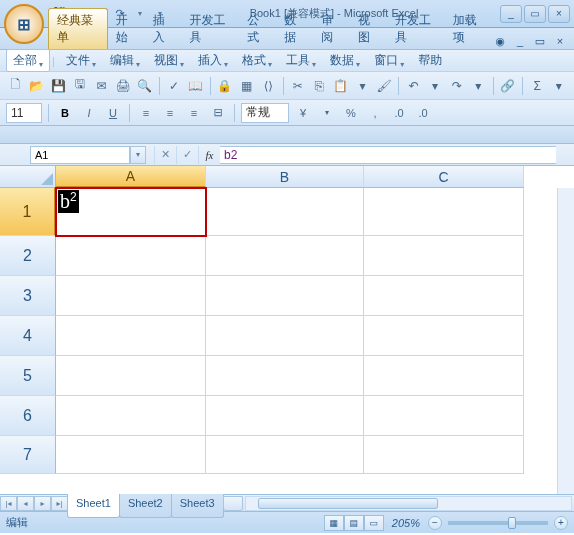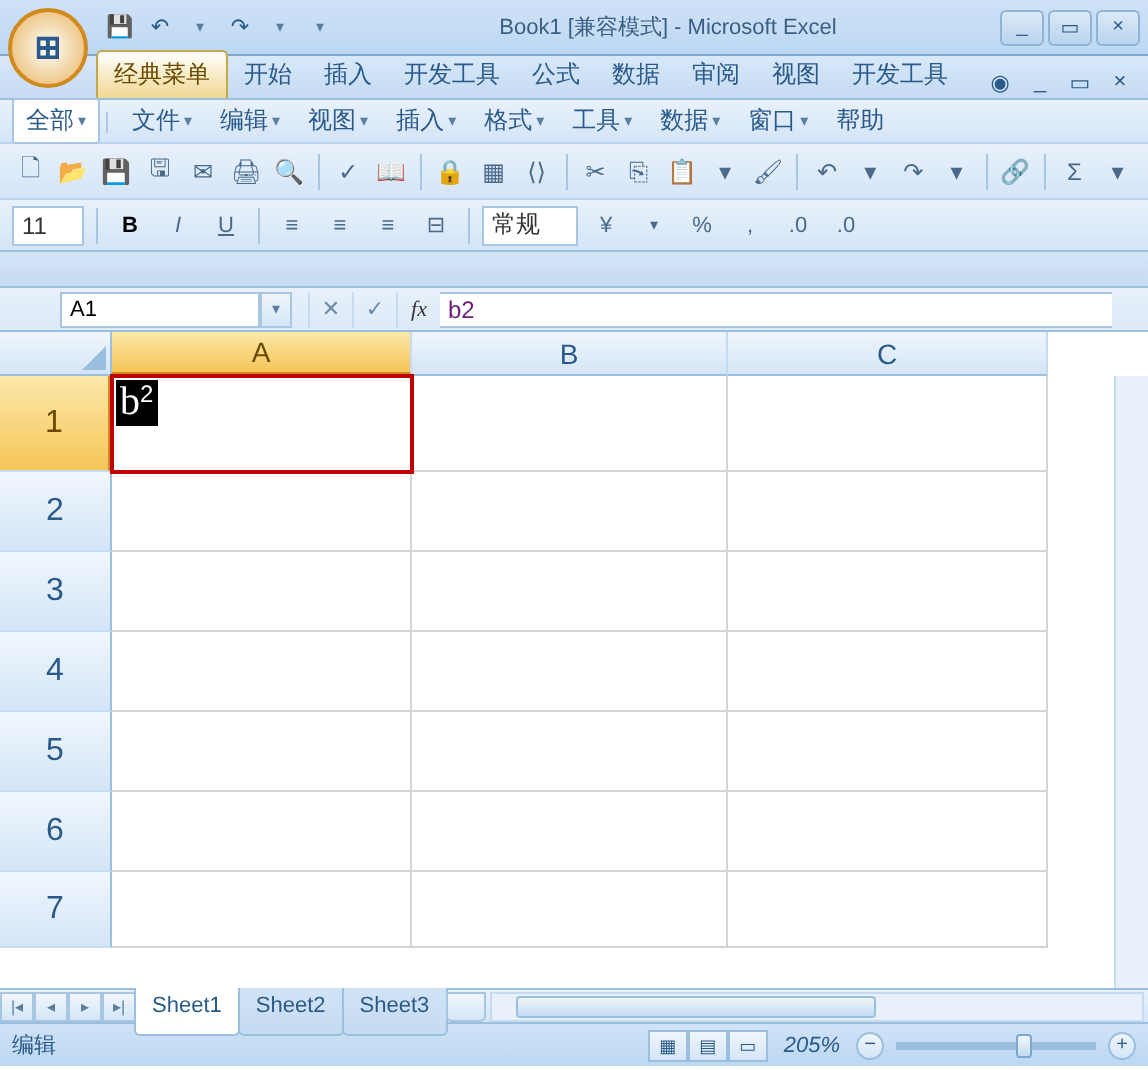--- a/index.html
+++ b/index.html
@@ -11,21 +11,21 @@
 .qat-btn { width: 16px; height: 16px; display:flex; align-items:center; justify-content:center; color:#2a5a8a; cursor:pointer; }
 .titletext { flex: 1; text-align: center; color: #3b5e82; font-size: 11px; }
 .win-controls { display: flex; gap: 2px; }
 .win-btn { width: 22px; height: 18px; background: linear-gradient(#dce9f7,#b8d4ee); border:1px solid #8fb4d8; border-radius:3px; display:flex; align-items:center; justify-content:center; color:#2a5a8a; cursor:pointer; font-size:10px; }
 .ribbon-tabs { height: 22px; background: linear-gradient(#d7e8f9,#c5dbf2); display:flex; align-items:flex-end; padding-left: 48px; border-bottom:1px solid #9bbfdf; }
 .tab { padding: 3px 8px; font-size: 12px; color:#2a5a8a; cursor:pointer; }
 .tab.active { background: linear-gradient(#fff,#f0d890); border:1px solid #c5a84a; border-bottom:none; border-radius:3px 3px 0 0; color:#6b4a00; }
 .ribbon-tabs .help { margin-left:auto; display:flex; gap:4px; padding-right:6px; }
 .help span { width:16px; height:16px; display:flex; align-items:center; justify-content:center; color:#2a5a8a; cursor:pointer; }
 .menubar { height: 22px; background: linear-gradient(#e8f1fb,#d4e5f7); display:flex; align-items:center; padding: 0 6px; gap:2px; border-bottom:1px solid #b8d4ee; }
-.menu-item { padding: 2px 6px; color:#2a5a8a; cursor:pointer; display:flex; align-items:center; gap:2px; font-size:12px; }
+.menu-item { padding: 2px 6px; color:#2a5a8a; cursor:pointer; display:flex; align-items:flex-end; gap:2px; font-size:12px; }
 .menu-item.all { background:#fff; border:1px solid #a8c6e2; border-radius:2px; }
 .menu-sep { width:6px; color:#a8c6e2; }
 .dd { font-size:8px; color:#5a7ea2; }
 .toolbar { height: 28px; background: linear-gradient(#e8f1fb,#d4e5f7); display:flex; align-items:center; padding:0 6px; gap:3px; border-bottom:1px solid #b8d4ee; }
 .tool-btn { width:20px; height:20px; display:flex; align-items:center; justify-content:center; cursor:pointer; border-radius:2px; color:#4a6a8a; font-size:12px; }
 .tsep { width:1px; height:18px; background:#a8c6e2; margin:0 2px; }
 .format-bar { height: 26px; background: linear-gradient(#e8f1fb,#d4e5f7); display:flex; align-items:center; padding:0 6px; gap:4px; border-bottom:1px solid #9bbfdf; }
 .combo { height:20px; background:#fff; border:1px solid #a8c6e2; display:flex; align-items:center; padding:0 4px; font-size:12px; color:#333; }
 .combo.font { width:80px; }
 .combo.size { width:36px; }
@@ -100,20 +100,21 @@
 <div class="ribbon-tabs">
   <div class="tab active">经典菜单</div>
   <div class="tab">开始</div>
   <div class="tab">插入</div>
   <div class="tab">开发工具</div>
   <div class="tab">公式</div>
   <div class="tab">数据</div>
   <div class="tab">审阅</div>
   <div class="tab">视图</div>
   <div class="tab">开发工具</div>
+  <div class="tab">加载项</div>
   <div class="help">
     <span>◉</span>
     <span>_</span>
     <span>▭</span>
     <span>×</span>
   </div>
 </div>
 
 <div class="menubar">
   <div class="menu-item all">

